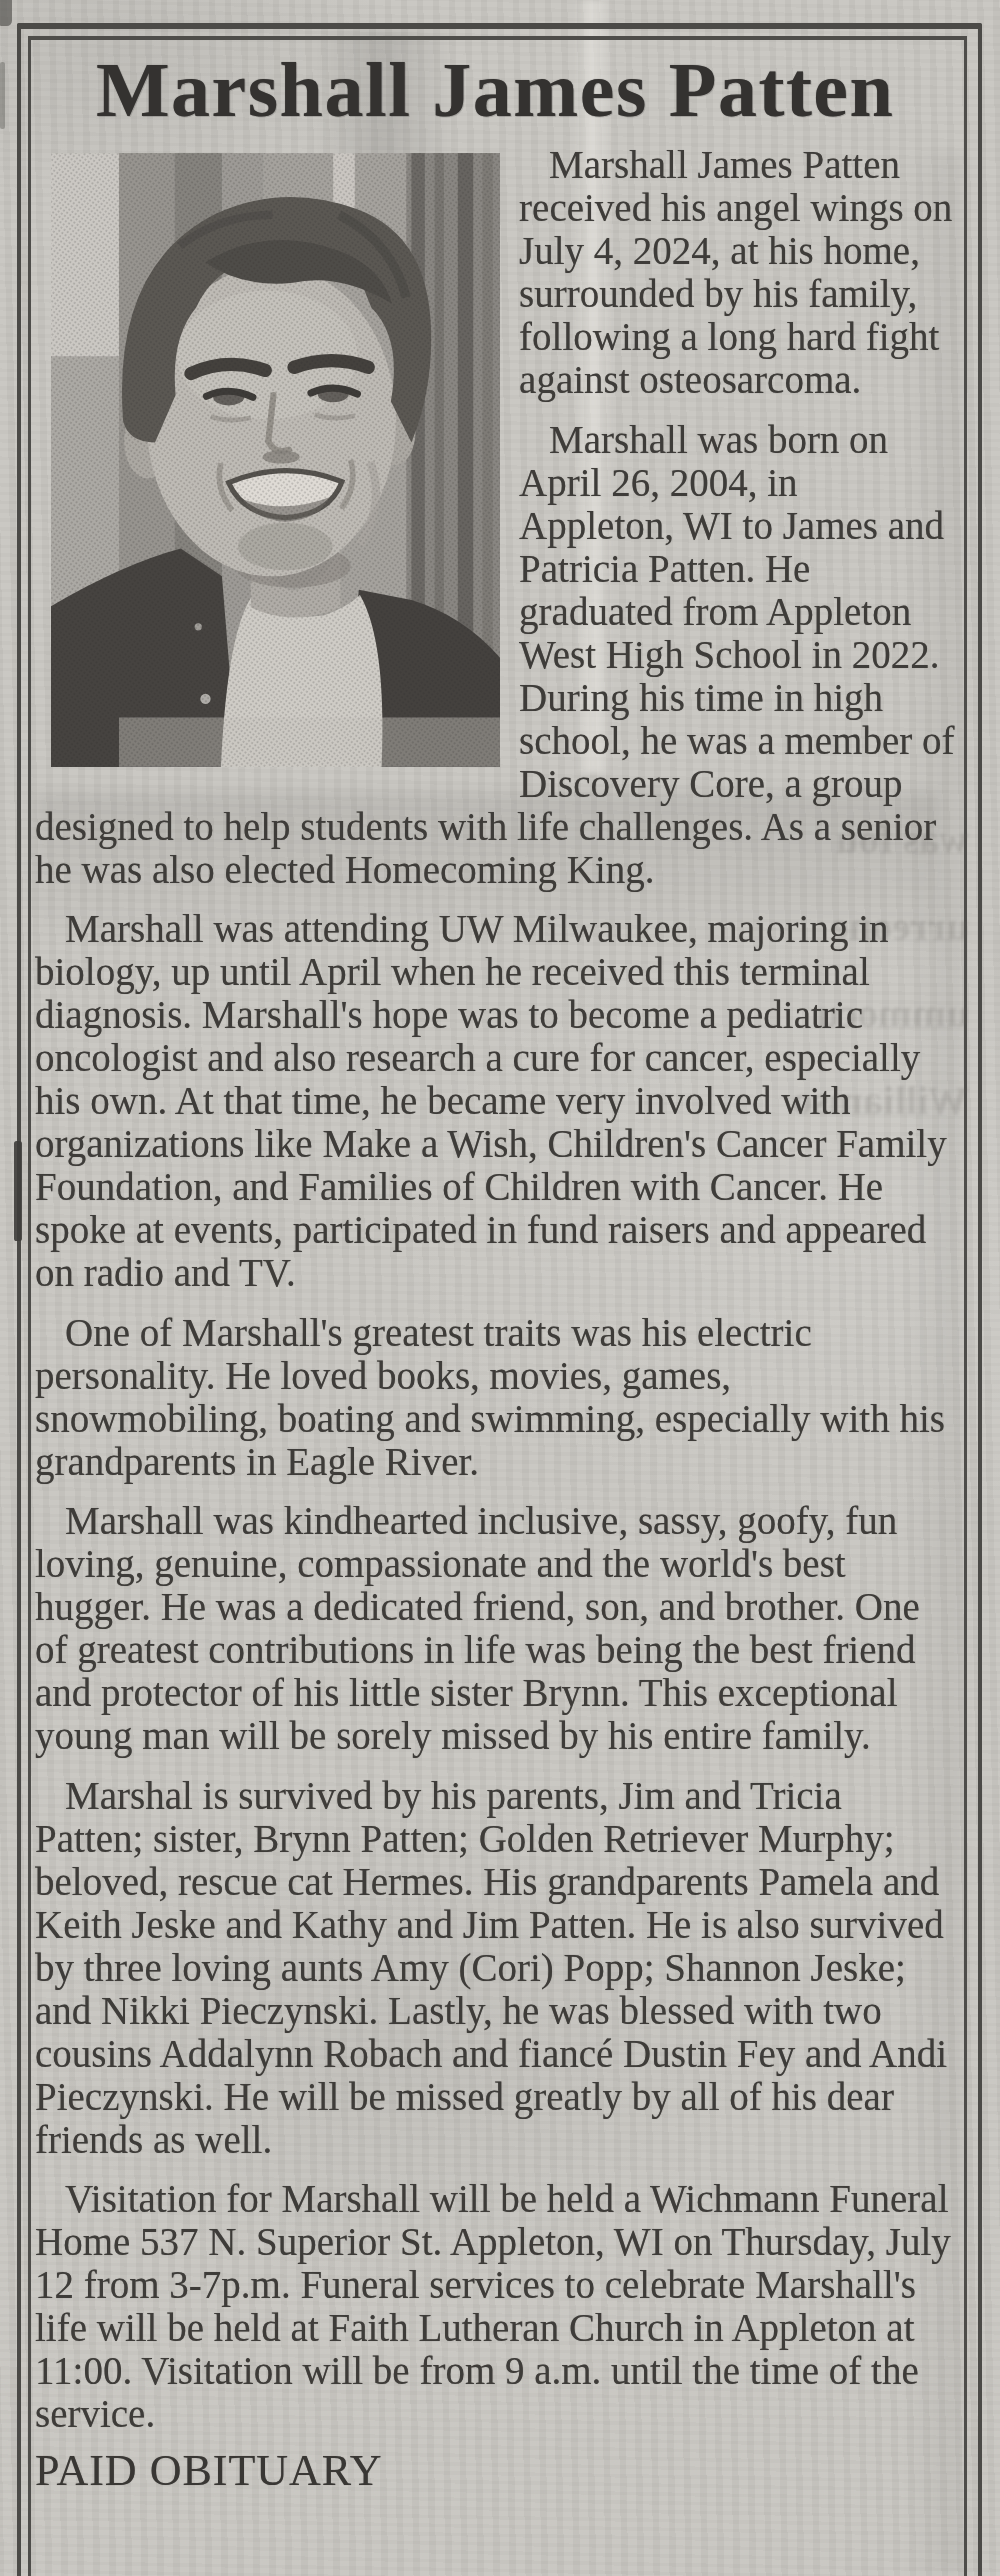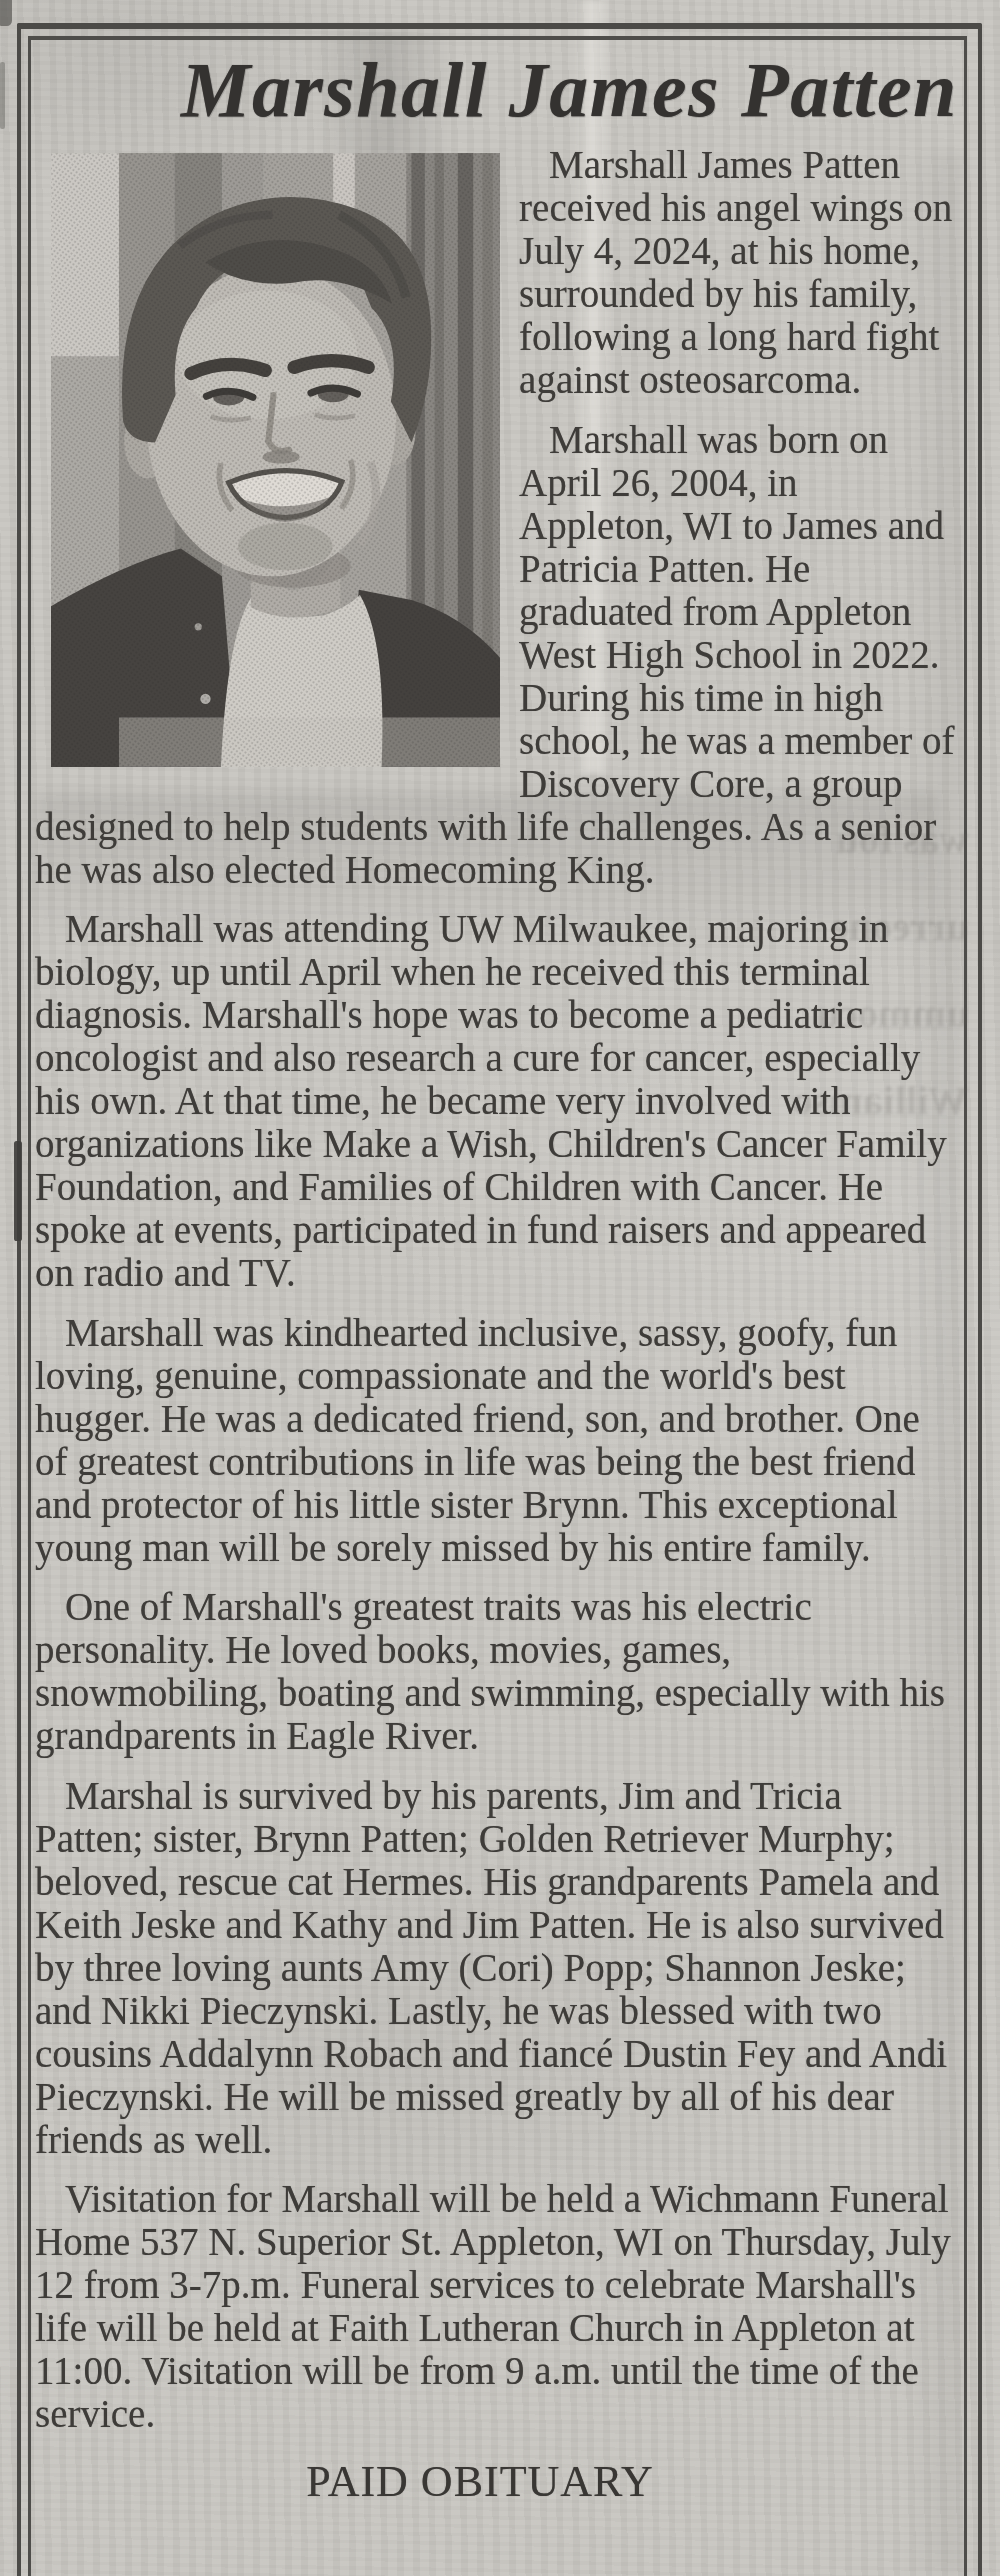--- a/index.html
+++ b/index.html
@@ -32,35 +32,34 @@
     border-style:solid;border-color:#4b4a47;border-width:6.7px 4.6px 7.2px 4.6px;border-radius:1.5px;}
   .border-inner{position:absolute;left:28px;top:36px;width:939px;height:2664px;box-sizing:border-box;
     border-style:solid;border-color:#4e4d4a;border-width:4.6px 3.1px 4.6px 3.1px;}
   
   .ghost{position:absolute;left:701px;top:796px;width:268px;color:#5c5955;opacity:.17;
     filter:blur(1.5px);font-size:41px;font-weight:bold;line-height:87px;}
   .ghost span{display:block;transform:scaleX(-1);}
   
   .content{position:absolute;left:35px;top:49px;width:923px;color:#3e3c39;}
   h1.title{
-    font-weight:bold;font-style:italic;font-size:78px;line-height:1.05;
+    font-weight:bold;font-size:78px;line-height:1.05;
     letter-spacing:1.5px;color:#343230;margin:0 0 12.4px 61px;
     text-shadow:0 0 1px rgba(50,48,45,0.55), 1px 1px 0.5px rgba(50,48,45,0.15);
-    text-align:right;
   }
   .photo{float:left;width:449px;height:614px;margin:9.3px 19.6px 11.3px 15.5px;}
   .photo svg{display:block;width:449px;height:614px;}
   p.body{
     font-size:39px;line-height:43px;margin:16.5px 0 0 0;text-indent:30px;text-align:left;
     text-shadow:0 0 0.7px rgba(55,53,50,0.55);
   }
   p.body.first{margin-top:10.3px;}
   .footer{
-    clear:none;font-size:44px;line-height:49px;letter-spacing:1px;margin-top:22px;
-    text-align:center;padding-right:33px;color:#393734;
+    clear:none;font-size:44px;line-height:49px;letter-spacing:1px;margin-top:11px;
+    text-align:left;padding-right:33px;color:#393734;
     text-shadow:0 0 0.8px rgba(50,48,45,0.55);
   }
 </style>
 </head>
 <body>
 
 <div class="page">
 
   <div class="crease"></div>
   <div class="shade-title"></div>
@@ -150,22 +149,22 @@
         <rect x="132" y="1096" width="740" height="96" fill="#cfccc6" opacity="0.45"></rect>
 
         <rect width="872" height="1192" fill="url(#dots)" opacity="0.22"></rect>
         <rect width="872" height="1192" fill="#3a3835" opacity="0.05"></rect>
       </svg>
     </div>
 
     <p class="body first">Marshall James Patten received his angel wings on July 4, 2024, at his home, surrounded by his family, following a long hard fight against osteosarcoma.</p>
     <p class="body">Marshall was born on April 26, 2004, in Appleton, WI to James and Patricia Patten. He graduated from Appleton West High School in 2022. During his time in high school, he was a member of Discovery Core, a group designed to help students with life challenges. As a senior he was also elected Homecoming King.</p>
     <p class="body">Marshall was attending UW Milwaukee, majoring in biology, up until April when he received this terminal diagnosis. Marshall's hope was to become a pediatric oncologist and also research a cure for cancer, especially his own. At that time, he became very involved with organizations like Make a Wish, Children's Cancer Family Foundation, and Families of Children with Cancer. He spoke at events, participated in fund raisers and appeared on radio and TV.</p>
+    <p class="body">One of Marshall's greatest traits was his electric personality. He loved books, movies, games, snowmobiling, boating and swimming, especially with his grandparents in Eagle River.</p>
     <p class="body">Marshall was kindhearted inclusive, sassy, goofy, fun loving, genuine, compassionate and the world's best hugger. He was a dedicated friend, son, and brother. One of greatest contributions in life was being the best friend and protector of his little sister Brynn. This exceptional young man will be sorely missed by his entire family.</p>
-    <p class="body">One of Marshall's greatest traits was his electric personality. He loved books, movies, games, snowmobiling, boating and swimming, especially with his grandparents in Eagle River.</p>
     <p class="body">Marshal is survived by his parents, Jim and Tricia Patten; sister, Brynn Patten; Golden Retriever Murphy; beloved, rescue cat Hermes. His grandparents Pamela and Keith Jeske and Kathy and Jim Patten. He is also survived by three loving aunts Amy (Cori) Popp; Shannon Jeske; and Nikki Pieczynski. Lastly, he was blessed with two cousins Addalynn Robach and fiancé Dustin Fey and Andi Pieczynski. He will be missed greatly by all of his dear friends as well.</p>
     <p class="body">Visitation for Marshall will be held a Wichmann Funeral Home 537 N. Superior St. Appleton, WI on Thursday, July 12 from 3-7p.m. Funeral services to celebrate Marshall's life will be held at Faith Lutheran Church in Appleton at 11:00. Visitation will be from 9 a.m. until the time of the service.</p>
 
     <div class="footer">PAID OBITUARY</div>
   </div>
 
 </div>
 
 
 </body></html>

